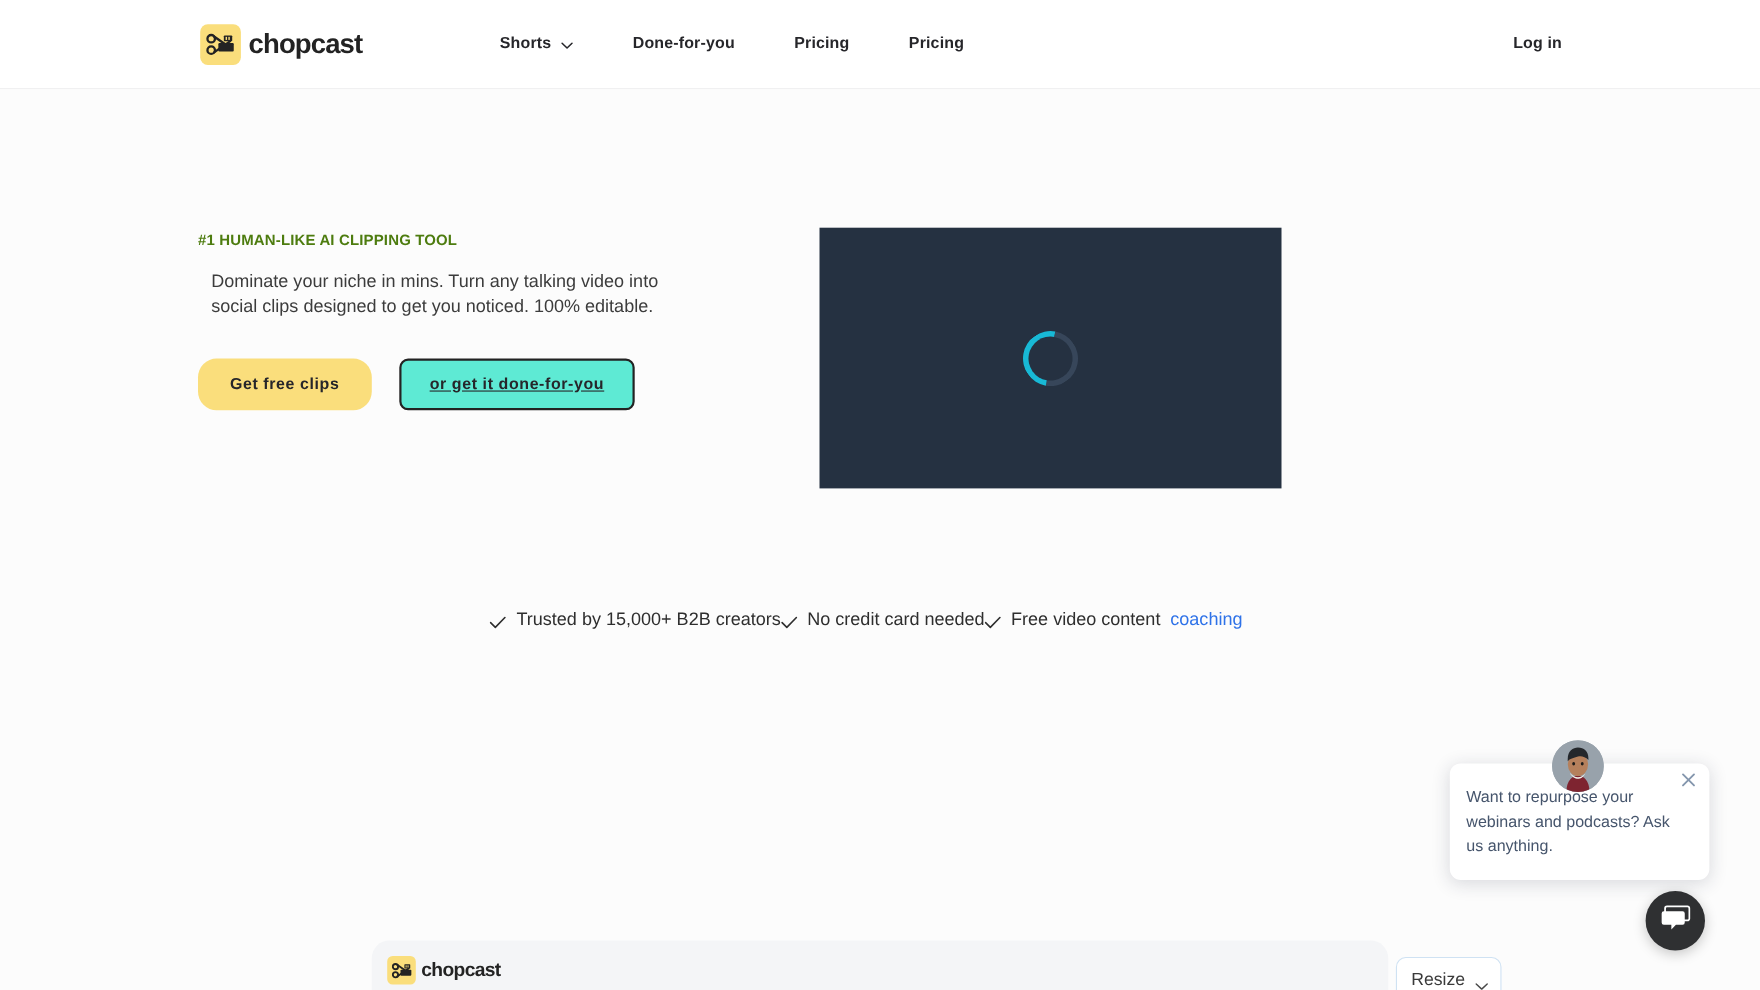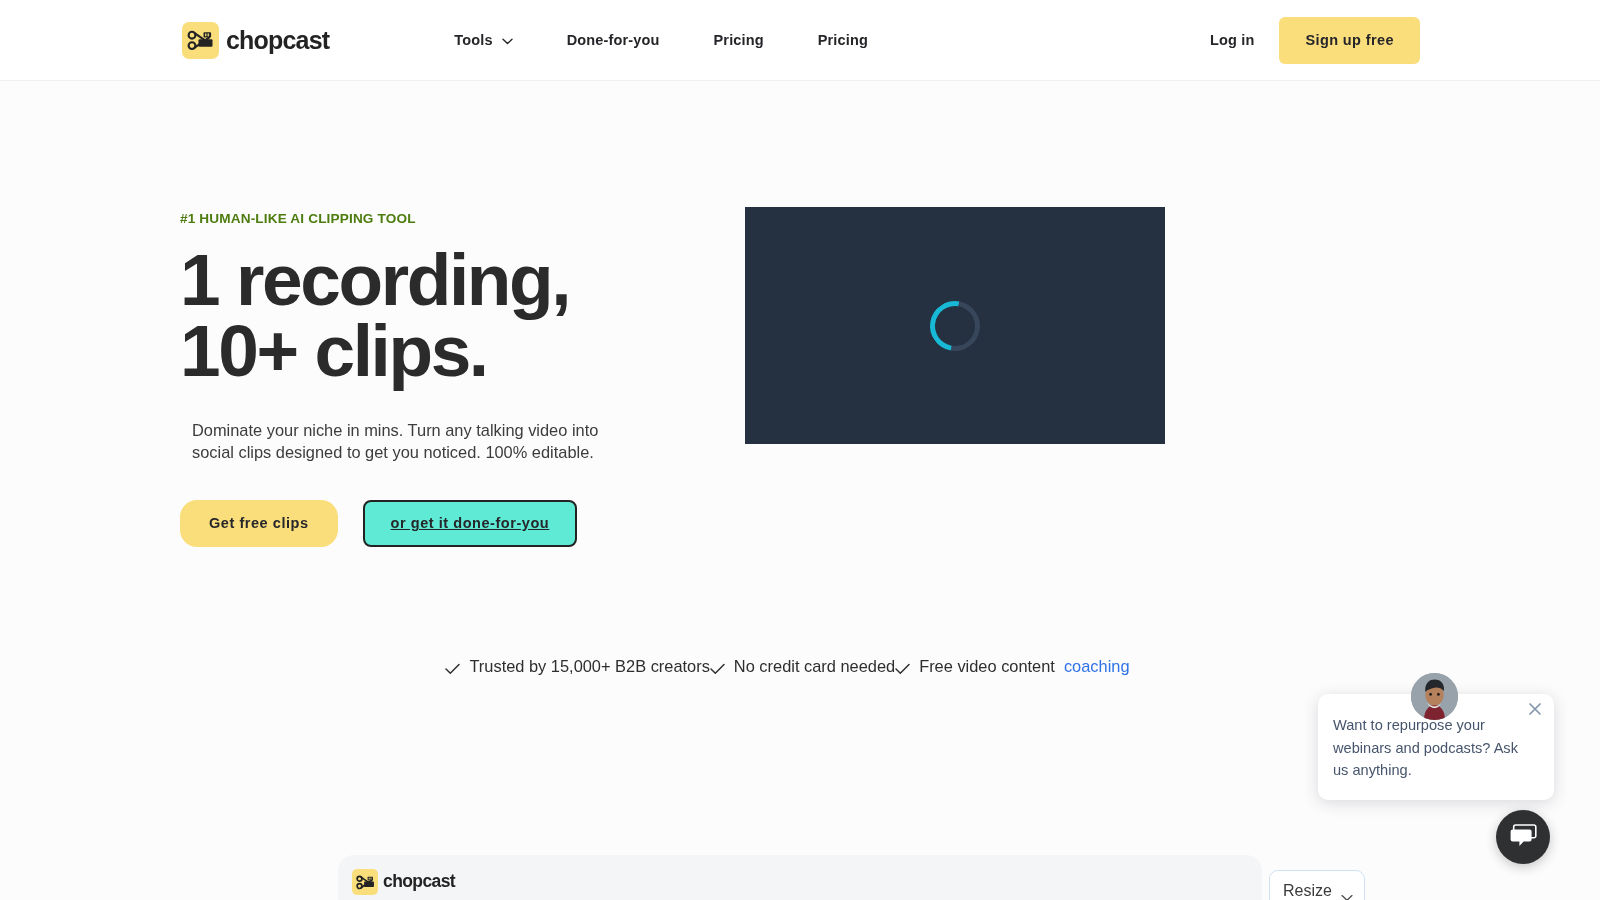--- a/index.html
+++ b/index.html
@@ -344,55 +344,50 @@
           <rect x="16.5" y="2.2" width="7.6" height="5.4" rx="0.8" fill="#232323"></rect>
           <rect x="18.1" y="3.5" width="1.3" height="2.8" fill="#fade7c"></rect>
           <rect x="20.6" y="3.5" width="1.3" height="2.8" fill="#fade7c"></rect>
         </svg>
       </span>
       <span class="brand-name">chopcast</span>
     </a>
 
     <nav class="main-nav">
       <a class="nav-item">
-        <span>Tools</span>
+        <span>Shorts</span>
         <span class="chev">
           <svg width="11" height="7" viewBox="0 0 11 7">
               <path d="M1 1.3 L5.5 5.6 L10 1.3" fill="none" stroke="#26262a" stroke-width="1.4" stroke-linecap="round" stroke-linejoin="round"></path>
             </svg>
         </span>
       </a>
       <a class="nav-item">
         <span>Done-for-you</span>
       </a>
       <a class="nav-item">
         <span>Pricing</span>
       </a>
       <a class="nav-item">
         <span>Pricing</span>
       </a>
     </nav>
 
     <div class="header-right">
       <a class="login-link">Log in</a>
-      <button class="signup-btn">Sign up free</button>
     </div>
 
   </div>
 </header>
 
 <main class="hero">
   <div class="hero-inner">
 
     <div class="hero-copy">
       <div class="eyebrow">#1 HUMAN-LIKE AI CLIPPING TOOL</div>
-      <h1 class="hero-title">
-        <span>1 recording,</span><br>
-        <span>10+ clips.</span>
-      </h1>
       <p class="hero-sub">Dominate your niche in mins. Turn any talking video into social clips designed to get you noticed. 100% editable.</p>
       <div class="cta-row">
         <button class="btn-primary">Get free clips</button>
         <button class="btn-outline">or get it done-for-you</button>
       </div>
     </div>
 
     <div class="hero-media">
       <div class="spinner"></div>
     </div>

